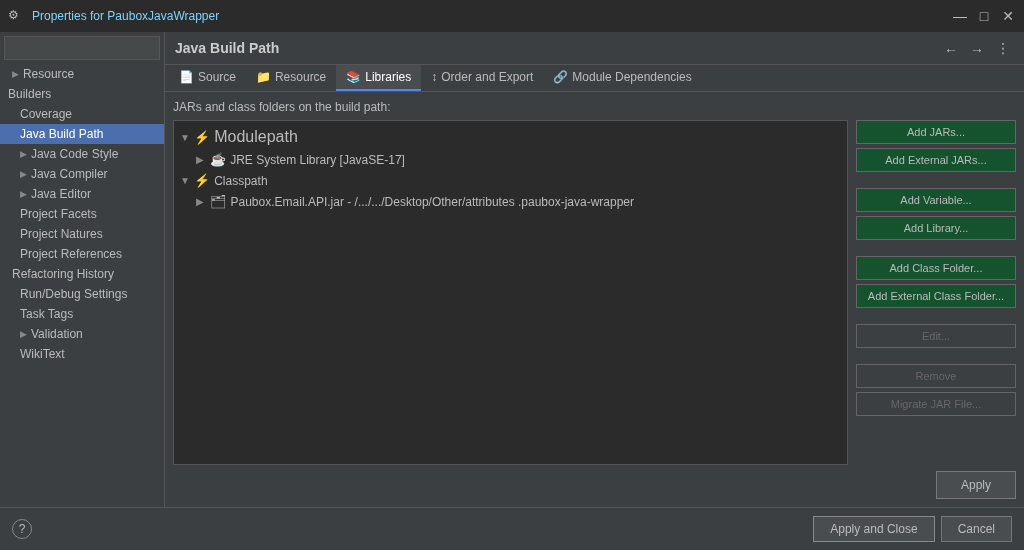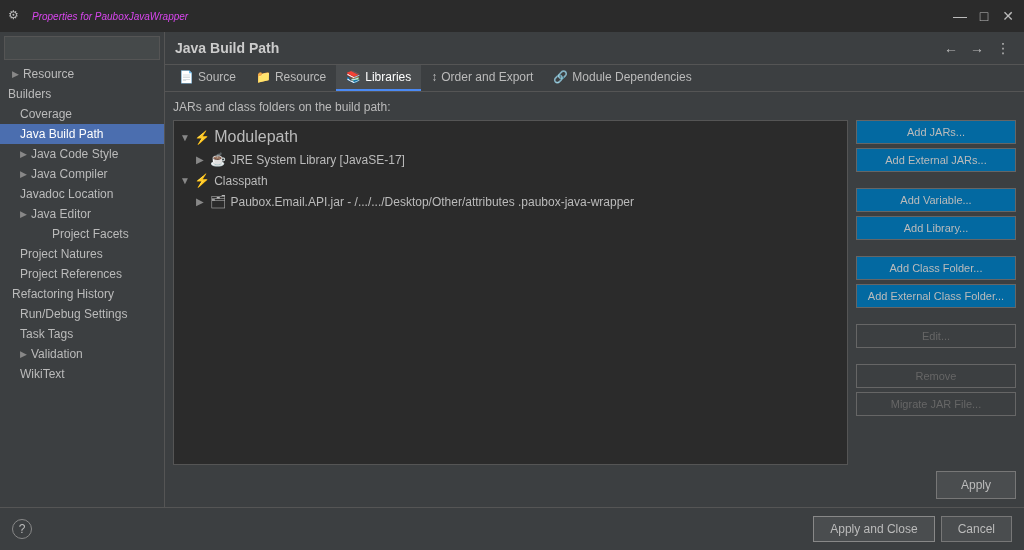--- a/index.html
+++ b/index.html
@@ -23,24 +23,23 @@
       align-items: center;
       padding: 0 8px;
       gap: 8px;
       flex-shrink: 0;
     }
     .titlebar-icon {
       width: 16px;
       height: 16px;
     }
     .titlebar-title {
-      color: #d946ef;
-      font-size: 10px;
-      flex: 1;
-      font-style: italic;
+      color: #7dd3fc;
+      font-size: 12px;
+      flex: 1;
     }
     .titlebar-buttons {
       display: flex;
       gap: 8px;
     }
     .titlebar-btn {
       width: 16px;
       height: 16px;
       color: #bbb;
       cursor: pointer;
@@ -198,21 +197,21 @@
 
     
     .buttons-panel {
       display: flex;
       flex-direction: column;
       gap: 4px;
       width: 160px;
       flex-shrink: 0;
     }
     .action-btn {
-      background: #0369a1;
+      background: #14532d;
       border: 1px solid #666;
       color: #bbb;
       padding: 5px 8px;
       cursor: pointer;
       font-size: 11px;
       text-align: center;
       width: 100%;
     }
     .action-btn:disabled { color: #666; cursor: default; background: #3c3f41; }
 
@@ -309,27 +308,24 @@
         </div>
         <div class="sidebar-item" style="padding-left: 20px;">
           <span class="sidebar-arrow">▶</span>
           <span>Java Code Style</span>
         </div>
         <div class="sidebar-item" style="padding-left: 20px;">
           <span class="sidebar-arrow">▶</span>
           <span>Java Compiler</span>
         </div>
         <div class="sidebar-item" style="padding-left: 20px;">
-          <span>Javadoc Location</span>
-        </div>
-        <div class="sidebar-item" style="padding-left: 20px;">
           <span class="sidebar-arrow">▶</span>
           <span>Java Editor</span>
         </div>
-        <div class="sidebar-item" style="padding-left: 20px; margin-left: 32px;">
+        <div class="sidebar-item" style="padding-left: 20px;">
           <span>Project Facets</span>
         </div>
         <div class="sidebar-item" style="padding-left: 20px;">
           <span>Project Natures</span>
         </div>
         <div class="sidebar-item" style="padding-left: 20px;">
           <span>Project References</span>
         </div>
         <div class="sidebar-item" style="padding-left: 12px;">
           <span>Refactoring History</span>

